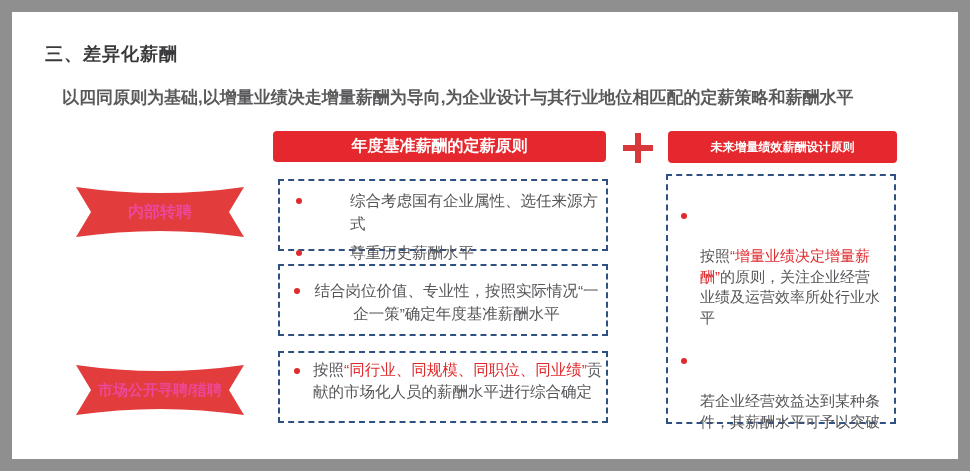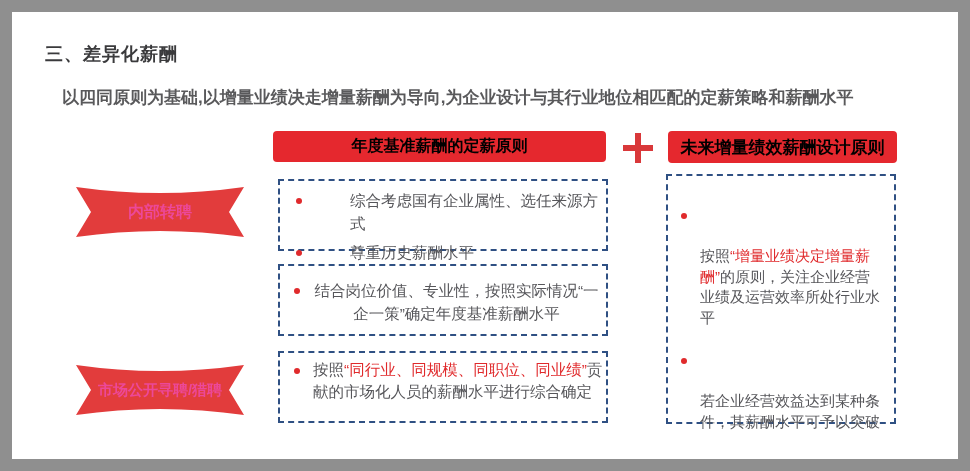--- a/index.html
+++ b/index.html
@@ -3,24 +3,24 @@
 <meta charset="utf-8">
 <style>
   * { margin:0; padding:0; box-sizing:border-box; }
   body { font-family:"Liberation Sans","DejaVu Sans",sans-serif; }
   .canvas { position:relative; width:970px; height:471px; background:#8F8F8F; overflow:hidden; }
   .slide { position:absolute; left:12px; top:12px; width:946px; height:447px; background:#FFFFFF; }
 
   .title { position:absolute; left:33px; top:30px; font-size:18px; font-weight:bold; color:#3A3A3C; letter-spacing:1px; }
   .subtitle { position:absolute; left:50px; top:74px; font-size:17px; font-weight:bold; color:#59595B; white-space:nowrap; }
 
-  .hdr { position:absolute; background:#E5282E; color:#000000; font-weight:bold;
+  .hdr { position:absolute; background:#E5282E; color:#ffffff; font-weight:bold;
          border-radius:4px; display:flex; align-items:center; justify-content:center; }
   .hdr-mid { left:261px; top:119px; width:333px; height:31px; font-size:16px; }
-  .hdr-right { left:656px; top:119px; width:229px; height:32px; font-size:17px; }
+  .hdr-right { left:656px; top:119px; width:229px; height:32px; font-size:12px; }
 
   .plus { position:absolute; left:611px; top:121px; width:30px; height:30px; }
   .plus::before { content:""; position:absolute; left:0; top:12px; width:30px; height:6px; background:#D9383A; }
   .plus::after  { content:""; position:absolute; left:12px; top:0; width:6px; height:30px; background:#D9383A; }
 
   .ribbon { position:absolute; left:62px; width:172px; height:52px; }
   .ribbon-1 { top:174px; } .ribbon-2 { top:264px; } .ribbon-3 { top:352px; }
   .ribbon svg { position:absolute; left:0; top:0; }
   .ribbon svg path { fill:#E23C3C; }
   .ribbon-label { position:absolute; left:0; top:0; width:100%; height:100%;

